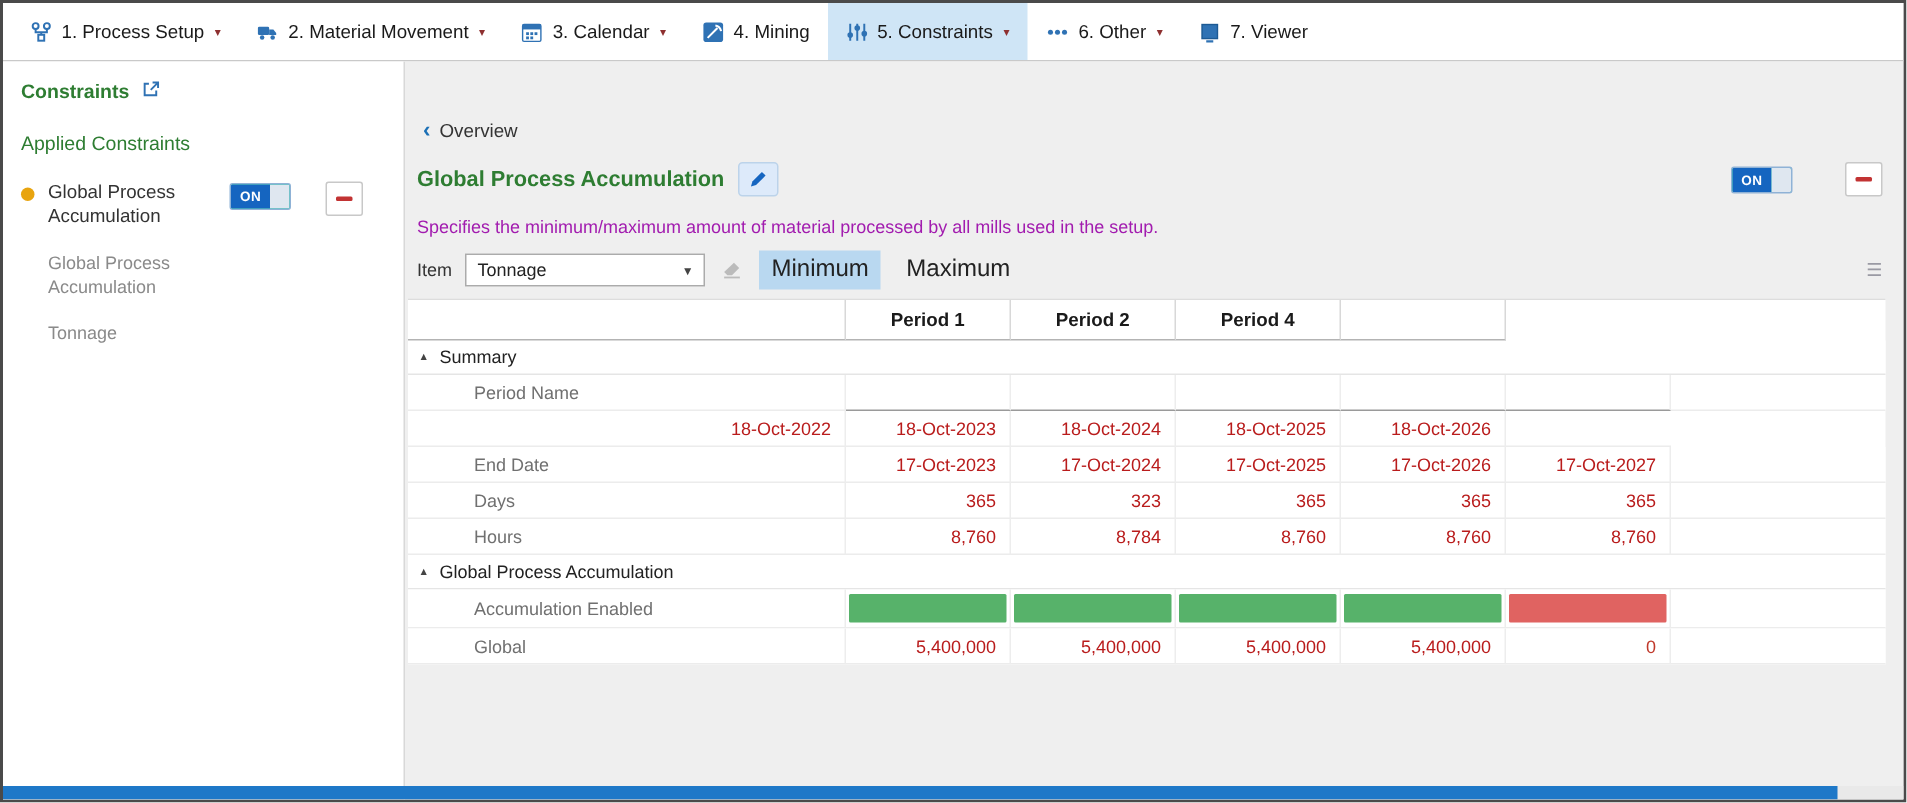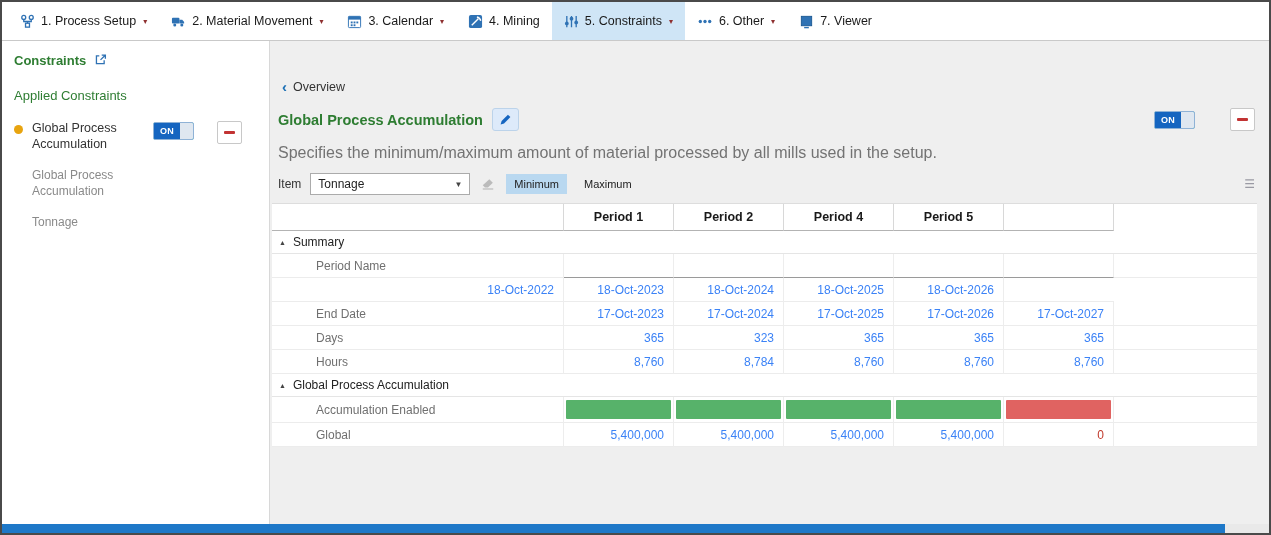--- a/index.html
+++ b/index.html
@@ -33,40 +33,40 @@
   .minus-bar{width:11px;height:3px;background:var(--minus-red,#c23333);border-radius:1px}
   .c-sub{color:#8a8a8a;font-size:12px;margin:16px 0 0 18px;width:130px;line-height:1.3}
 
   
   .back-row{display:inline-flex;align-items:center;gap:6px;font-size:12.5px;color:#333;margin:38px 0 0 12px;cursor:pointer}
   .chev{color:#1b6fb5;font-weight:bold;font-size:15px;line-height:1}
   .title-row{display:flex;align-items:center;gap:9px;margin:12px 14px 0 8px}
   .page-title{font-size:14.5px;color:var(--accent-green,#2e7d32);font-weight:bold}
   .edit-btn{width:27px;height:23px;border:1px solid #bcd3ea;background:#ddeafa;border-radius:3px;display:flex;align-items:center;justify-content:center;cursor:pointer}
   .right-controls{margin-left:auto;display:flex;align-items:center;gap:21px}
-  .desc{font-size:16px;color:#737373;margin:13px 12px 0 8px}
+  .desc{font-size:12px;color:#a21caf;margin:13px 12px 0 8px}
 
   
   .item-row{display:flex;align-items:center;gap:9px;margin:10px 6px 0 8px;position:relative;height:24px}
   .item-label{font-size:12px;color:#333}
   .select{width:160px;height:22px;background:#fff;border:1px solid #ababab;display:flex;align-items:center;justify-content:space-between;padding:0 7px;font-size:12px;color:#222;cursor:pointer}
   .scaret{color:#444;font-size:8px}
   .clear-ico{margin:0 2px;display:flex;align-items:center;opacity:.85}
-  .mode{font-size:11px;color:#222;padding:4px 8px;cursor:pointer}
+  .mode{font-size:16px;color:#222;padding:4px 8px;cursor:pointer}
   .mode.sel{background:#b9d8f0}
   .grip{position:absolute;right:8px;color:#9a9aa4;font-size:12px;cursor:pointer;line-height:1}
 
   
   .tbl{margin:7px 12px 0 2px;background:#fff;font-size:12px;border-top:1px solid #ddd}
   .trow{display:grid;grid-template-columns:292px 110px 110px 110px 110px 110px 1fr;align-items:stretch}
   .cell{border-right:1px solid #ededed;border-bottom:1px solid #ececec;display:flex;align-items:center;min-height:24px;background:#fff}
   .cell:last-child{border-right:none}
   .thead .cell{min-height:27px;border-bottom:1px solid #b3b3b3;border-right:1px solid #d8d8d8;font-weight:bold;font-size:12.5px;justify-content:center;color:#1a1a1a}
   .lbl{color:#707070;padding-left:44px;justify-content:flex-start}
-  .val{justify-content:flex-end;padding-right:9px;color:#3b82f6}
+  .val{justify-content:flex-end;padding-right:9px;color:#b91c1c}
   .u{border-bottom:1px solid #9a9a9a}
   .grow{display:flex;align-items:center;gap:7px;min-height:23px;border-bottom:1px solid #e5e5e5;padding-left:7px;color:#222;background:#fff;cursor:pointer}
   .tri{font-size:7px;color:#444}
   .barcell{padding:3px 2px}
   .bar{width:100%;min-height:19px;border-radius:1px}
   .bar[data-state="on"]{background:var(--enabled-green,#57b26a)}
   .bar[data-state="off"]{background:var(--disabled-red,#e06361)}
   .neg{color:var(--negative-red,#c0392b)}
   .fill{background:#fff}
 
@@ -246,21 +246,20 @@
         <span class="grip">☰</span>
       </div>
 
       
       <div class="tbl">
         <div class="trow thead">
           <div class="cell lbl"></div>
           <div class="cell hd">Period 1</div>
           <div class="cell hd">Period 2</div>
           <div class="cell hd">Period 4</div>
-          <div class="cell hd">Period 5</div>
           <div class="cell fill"></div>
         </div>
 
         <div class="grow">
           <span class="tri">▲</span>
           <span>Summary</span>
         </div>
 
         <div class="trow">
           <div class="cell lbl">Period Name</div>

